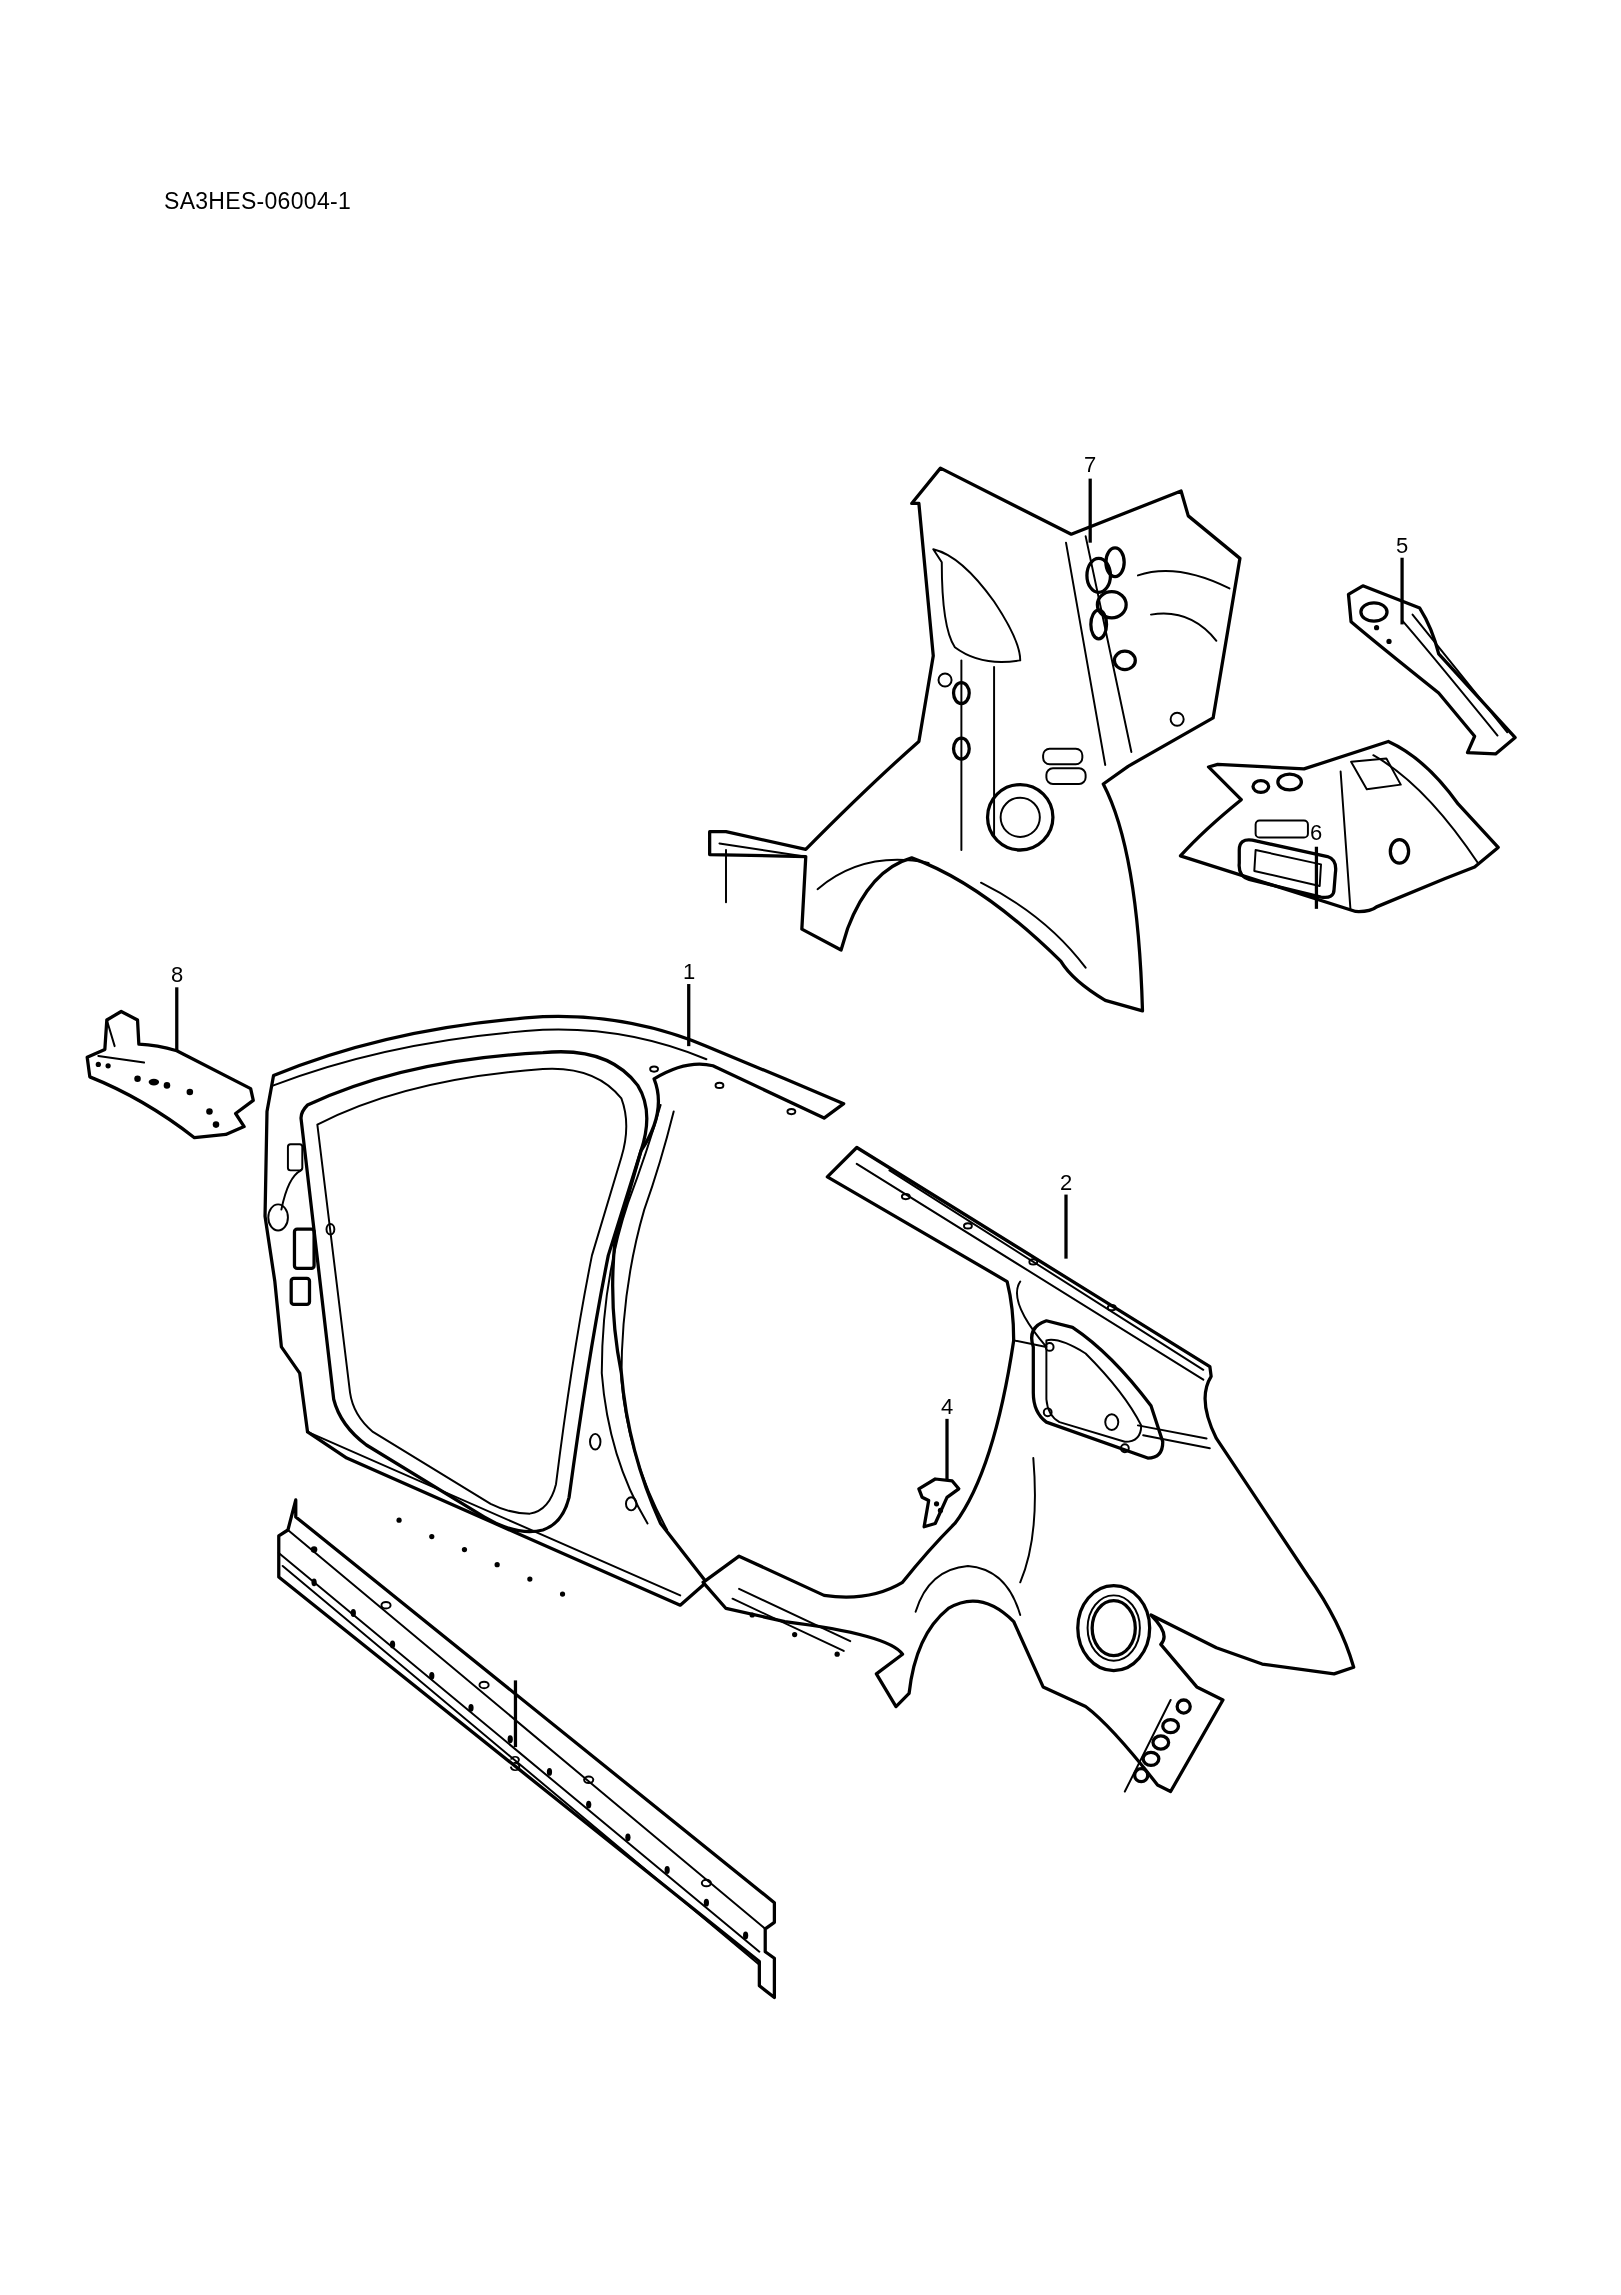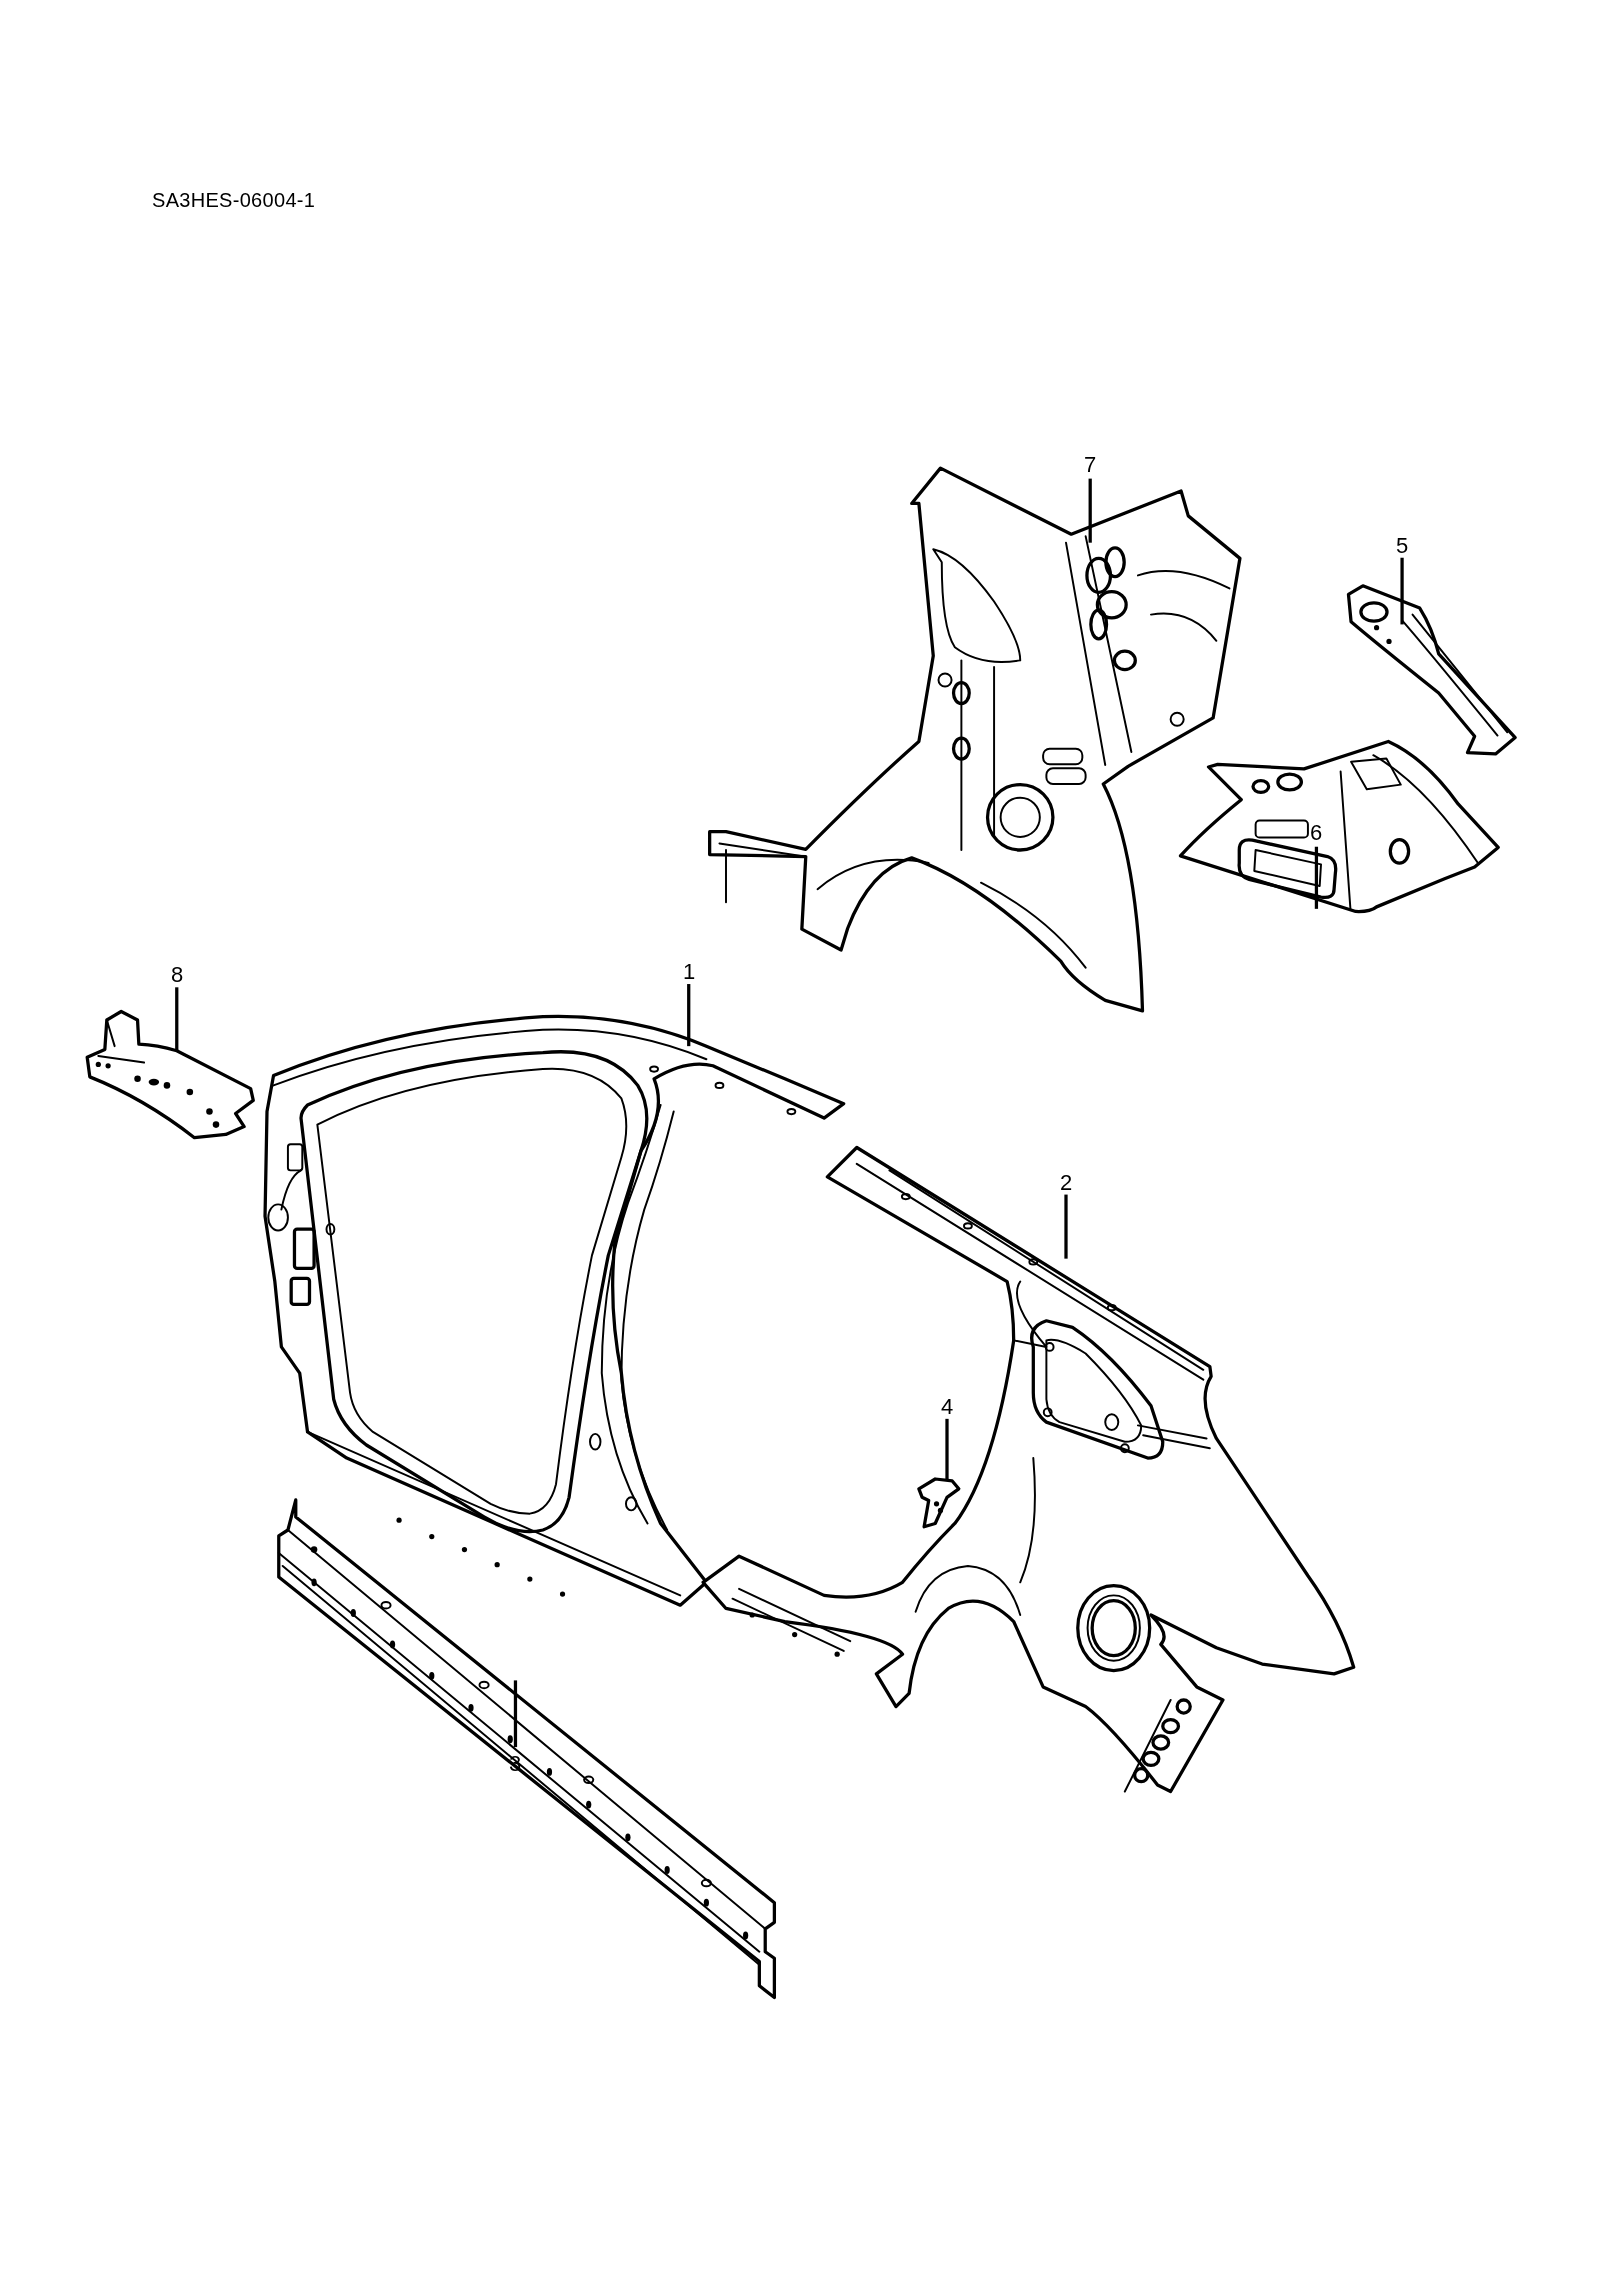--- a/index.html
+++ b/index.html
@@ -1,18 +1,18 @@
 <!DOCTYPE html>
 <html style="font-size:10.5px"><head>
 <meta charset="utf-8">
 <style>
   html, body { margin: 0; padding: 0; background: #ffffff; }
   body { width: 1622px; height: 2295px; position: relative; overflow: hidden;
          font-family: "Liberation Sans", "DejaVu Sans", sans-serif; color: #000; }
-  .drawing-code { position: absolute; left: 152px; top: 190px; font-size: 20px;
+  .drawing-code { position: absolute; left: 164px; top: 190px; font-size: 23px;
                   letter-spacing: 0.3px; line-height: 1; }
   svg.art { position: absolute; left: 0; top: 0; width: 1622px; height: 2295px; }
   .part path, .part polygon, .part polyline, .part ellipse, .part line, .part rect {
     fill: none; stroke: #000; stroke-width: 5; stroke-linejoin: round; stroke-linecap: round; }
   .part .thin { stroke-width: 3; }
   .part .fill { fill: #fff; }
   .part .dot { fill: #000; stroke: none; }
   .leader { stroke: #000; stroke-width: 5; }
   .callout { position: absolute; font-size: 22px; line-height: 1; transform: translateX(-50%); }
 </style>

